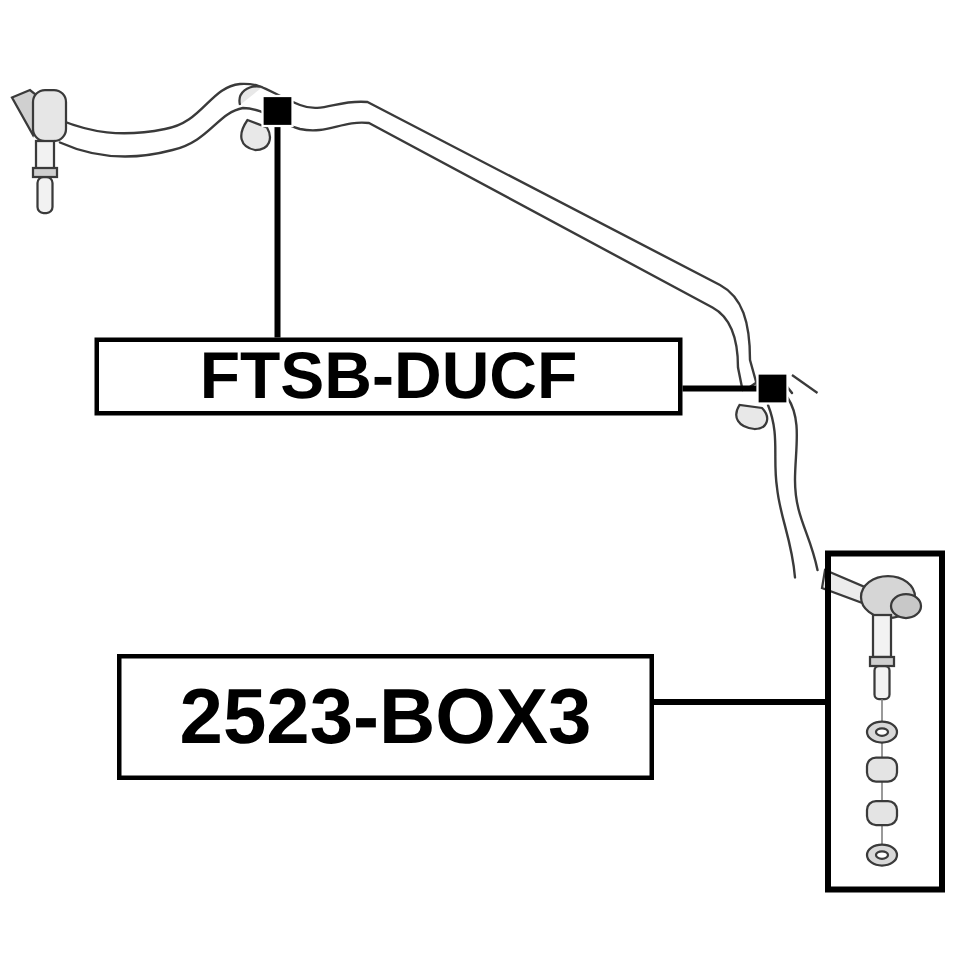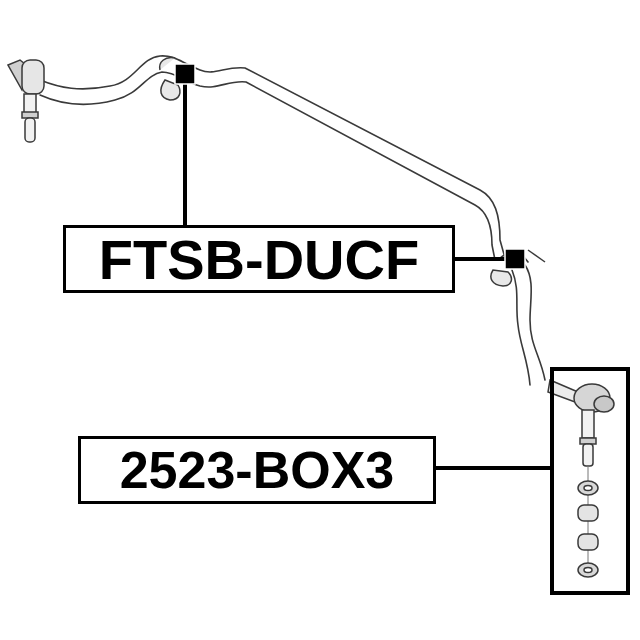--- a/index.html
+++ b/index.html
@@ -1,20 +1,20 @@
 <!DOCTYPE html>
 <html><head>
 <meta charset="utf-8">
 <style>
   html,body{margin:0;padding:0;background:#ffffff;}
   body{width:640px;height:640px;position:relative;overflow:hidden;font-family:"Liberation Sans",sans-serif;}
   #canvas{position:absolute;left:0;top:0;width:640px;height:640px;}
   .label-box{position:absolute;background:#fff;border:3px solid #000;box-sizing:border-box;display:flex;align-items:center;justify-content:center;font-family:"Liberation Sans",sans-serif;font-weight:bold;color:#000;letter-spacing:0px;}
-  #label-1{left:63px;top:225px;width:392px;height:68px;font-size:56px;}
-  #label-2{left:78px;top:436px;width:358px;height:68px;font-size:52px;}
+  #label-1{left:63px;top:225px;width:392px;height:52px;font-size:44px;}
+  #label-2{left:78px;top:436px;width:358px;height:84px;font-size:52px;}
 </style>
 </head>
 <body>
 
 <svg id="canvas" viewBox="0 0 640 640" xmlns="http://www.w3.org/2000/svg">
 
   <g fill="none" stroke="#3a3a3a" stroke-width="1.6" stroke-linecap="round" stroke-linejoin="round">
     <path d="M40 80 C60 88,80 92,110 86 C135 82,140 58,160 56 C175 55,180 62,200 70 C215 76,225 66,245 68 L480 190 C495 198,500 215,500 240 L505 258"></path>
     <path d="M40 95 C60 104,85 108,115 100 C140 94,145 75,162 72 C176 72,185 82,200 86 C218 90,228 80,246 82 L475 205 C488 212,492 228,492 245 L495 260"></path>
 

